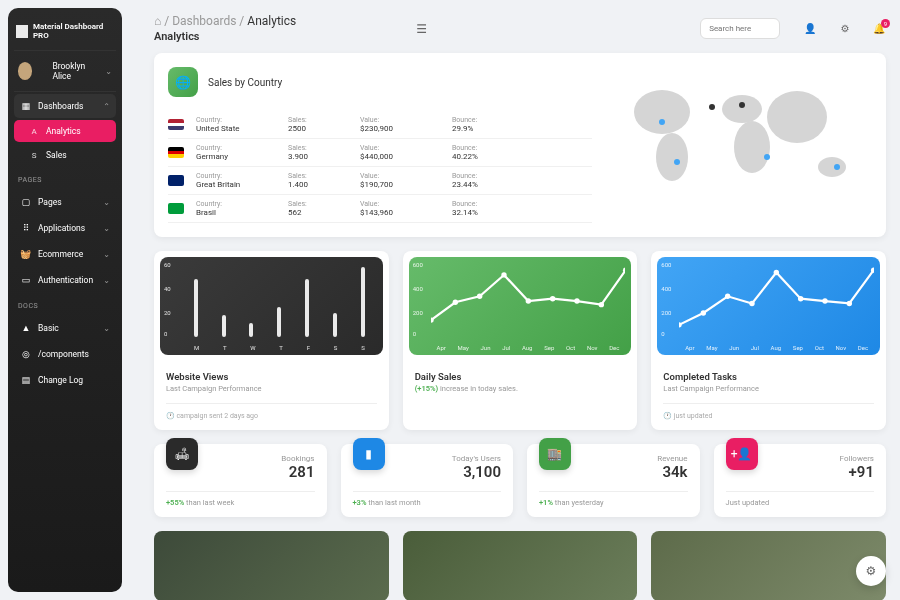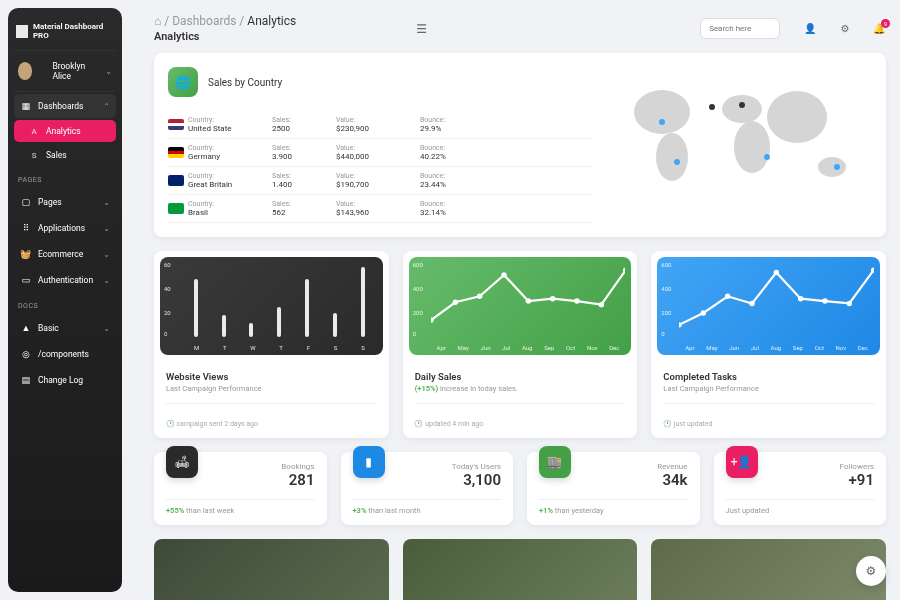--- a/index.html
+++ b/index.html
@@ -30,21 +30,21 @@
 .search{border:1px solid #ddd;border-radius:6px;padding:5px 8px;font-size:8px;width:80px;background:#fff}
 .icon-btn{color:#666;font-size:10px;position:relative}
 .badge{position:absolute;top:-4px;right:-4px;background:#e91e63;color:#fff;font-size:6px;width:9px;height:9px;border-radius:50%;display:flex;align-items:center;justify-content:center}
 .card{background:#fff;border-radius:8px;box-shadow:0 2px 6px rgba(0,0,0,.06)}
 .country-card{padding:14px;margin-bottom:14px;display:flex;gap:20px}
 .country-left{flex:1}
 .country-header{display:flex;align-items:center;gap:10px;margin-bottom:14px}
 .globe-icon{width:30px;height:30px;background:linear-gradient(135deg,#66bb6a,#43a047);border-radius:8px;display:flex;align-items:center;justify-content:center;color:#fff;font-size:13px}
 .country-title{font-size:10px;font-weight:400;color:#333}
 .country-table{font-size:8px}
-.country-row{display:flex;align-items:center;gap:4px;padding:5px 0;border-bottom:1px solid #f0f0f0}
+.country-row{display:flex;align-items:center;gap:12px;padding:5px 0;border-bottom:1px solid #f0f0f0}
 .flag{width:16px;height:11px;border-radius:2px;background:#ddd}
 .flag.us{background:linear-gradient(#b22234 33%,#fff 33% 66%,#3c3b6e 66%)}
 .flag.de{background:linear-gradient(#000 33%,#dd0000 33% 66%,#ffce00 66%)}
 .flag.gb{background:#012169}
 .flag.br{background:#009c3b}
 .cell{display:flex;flex-direction:column}
 .cell.c1{width:80px}
 .cell.c2{width:60px}
 .cell.c3{width:80px}
 .cell.c4{width:60px}
@@ -55,21 +55,21 @@
 .charts-row{display:flex;gap:14px;margin-bottom:14px}
 .chart-card{flex:1;overflow:hidden}
 .chart-top{height:98px;padding:8px;position:relative}
 .chart-top.dark{background:linear-gradient(135deg,#3a3a3a,#2a2a2a);border-radius:8px;margin:6px}
 .chart-top.green{background:linear-gradient(135deg,#66bb6a,#43a047);border-radius:8px;margin:6px}
 .chart-top.blue{background:linear-gradient(135deg,#42a5f5,#1e88e5);border-radius:8px;margin:6px}
 .chart-bottom{padding:10px 12px}
 .chart-title{font-size:9.5px;font-weight:600;color:#333}
 .chart-sub{font-size:7.5px;color:#999;margin-top:2px}
 .chart-sub .plus{color:#4caf50;font-weight:600}
-.chart-meta{font-size:7px;color:#aaa;margin-top:10px;border-top:1px solid #eee;padding-top:16px}
+.chart-meta{font-size:7px;color:#aaa;margin-top:10px;border-top:1px solid #eee;padding-top:8px}
 .axis-label{position:absolute;font-size:6px;color:rgba(255,255,255,.85)}
 .bars{position:absolute;left:22px;right:6px;top:8px;bottom:18px;display:flex;align-items:flex-end;justify-content:space-around}
 .bar{width:4px;background:rgba(255,255,255,.9);border-radius:2px}
 .line-svg{position:absolute;left:22px;right:6px;top:6px;bottom:18px}
 .x-labels{position:absolute;left:22px;right:6px;bottom:4px;display:flex;justify-content:space-around;font-size:6px;color:rgba(255,255,255,.85)}
 .stats-row{display:flex;gap:14px;margin-bottom:14px}
 .stat-card{flex:1;padding:10px 12px;position:relative}
 .stat-icon{width:32px;height:32px;border-radius:8px;display:flex;align-items:center;justify-content:center;color:#fff;font-size:12px;position:absolute;top:-6px;left:12px;box-shadow:0 3px 6px rgba(0,0,0,.15)}
 .stat-icon.dark{background:#2a2a2a}
 .stat-icon.blue{background:#1e88e5}
@@ -328,21 +328,20 @@
             <span>Aug</span>
             <span>Sep</span>
             <span>Oct</span>
             <span>Nov</span>
             <span>Dec</span>
           </div>
       </div>
       <div class="chart-bottom">
         <div class="chart-title">Daily Sales</div>
         <div class="chart-sub"><span class="plus">(+15%)</span><span> increase in today sales.</span></div>
-        <div class="chart-meta">🕐 <span>updated 4 min ago</span></div>
       </div>
     </div>
     <div class="card chart-card">
       <div class="chart-top blue">
         <div class="axis-label" style="left:4px;top:4px">600</div>
         <div class="axis-label" style="left:4px;top:28px">400</div>
         <div class="axis-label" style="left:4px;top:52px">200</div>
         <div class="axis-label" style="left:4px;bottom:18px">0</div>
         <svg class="line-svg" id="line2" viewBox="0 0 180 66" preserveAspectRatio="none">
             <path d="M0 57.2 L22.5 46.2 L45 30.799999999999997 L67.5 37.4 L90 8.799999999999997 L112.5 33 L135 35.2 L157.5 37.4 L180 6.600000000000001" fill="none" stroke="#fff" stroke-width="2"></path>

